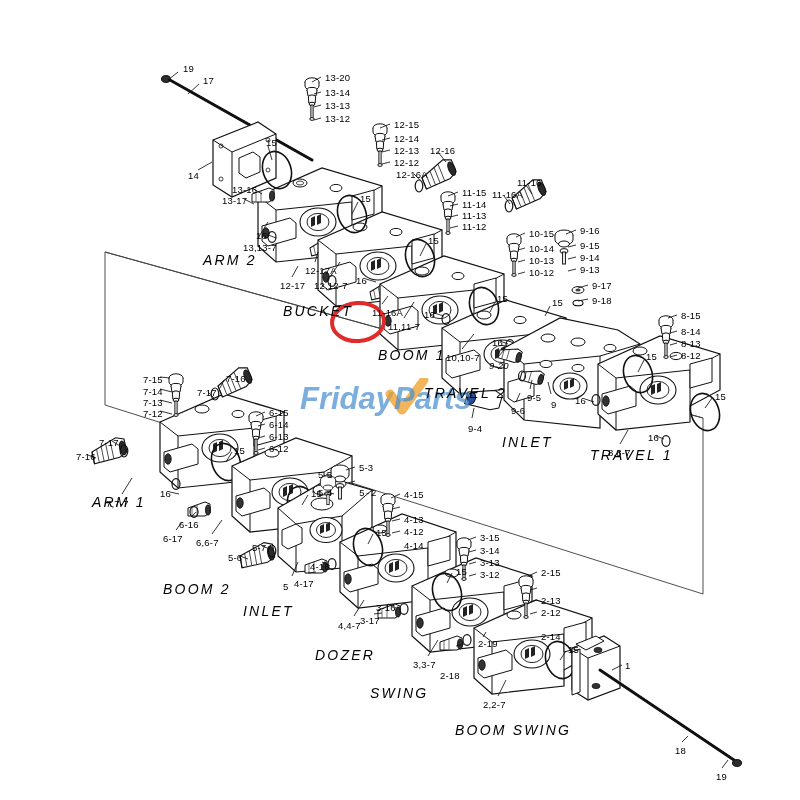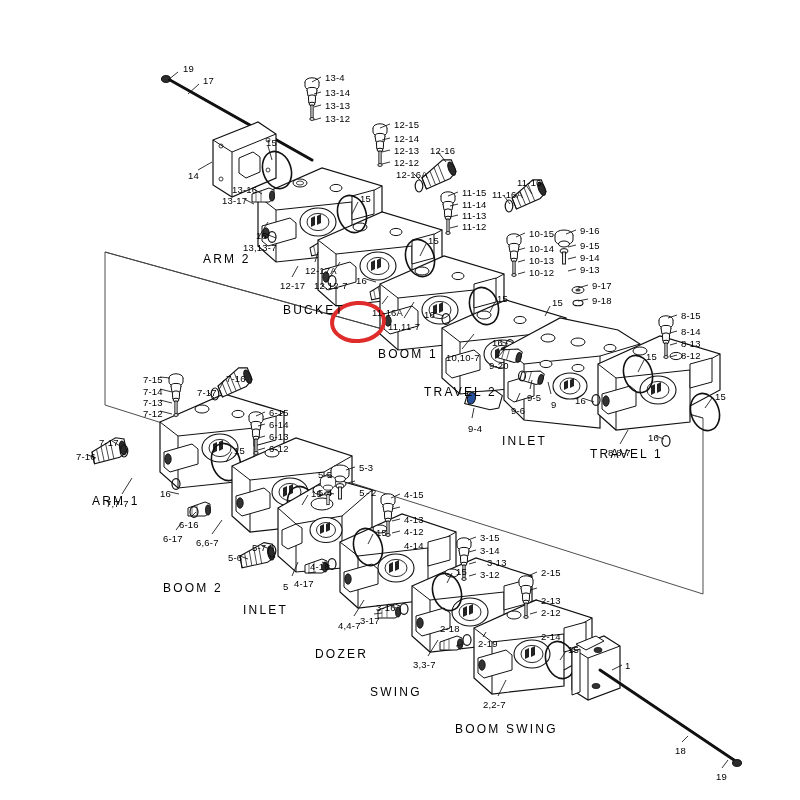--- a/index.html
+++ b/index.html
@@ -3,21 +3,21 @@
 <meta charset="utf-8">
 <title>Hydraulic Control Valve Parts Diagram</title>
 <style>
   html,body{margin:0;padding:0;background:#fff;}
   body{width:800px;height:800px;overflow:hidden;
        font-family:"Liberation Sans","DejaVu Sans",sans-serif;color:#111;}
   #stage{position:relative;width:800px;height:800px;background:#ffffff;}
   #stage svg{position:absolute;left:0;top:0;}
   .lbl{position:absolute;font-size:9.5px;letter-spacing:.2px;color:#000;white-space:nowrap;
        line-height:1;}
-  .sect{position:absolute;font-size:12px;letter-spacing:2.2px;color:#000;white-space:nowrap;}
+  .sect{position:absolute;font-size:14px;letter-spacing:2.2px;color:#000;white-space:nowrap;font-style:italic;}
   .wm{position:absolute;left:298px;top:378px;width:210px;height:42px;pointer-events:none;}
 </style>
 </head>
 <body>
 
 <div id="stage">
 
   <svg id="art" width="800" height="800" viewBox="0 0 800 800">
     <defs>
       <g id="knobstack">
@@ -511,25 +511,32 @@
         <path d="M498,696 L506,680"></path>
         <path d="M566,651 L560,660"></path>
         <path d="M622,665 L612,670"></path>
         <path d="M682,742 L688,736"></path>
         <path d="M722,768 L728,760"></path>
       </g>
 
     <ellipse id="hl" fill="none" stroke-width="4" cx="358" cy="322" rx="26" ry="19" stroke="#e02b2b" transform="rotate(-4 358 322)"></ellipse>
   </svg>
 
+  <div class="wm">
+    <svg width="210" height="42" viewBox="0 0 210 42">
+      <text id="wm1" x="2" y="31" font-family="Liberation Sans, sans-serif" font-size="31" font-weight="bold" font-style="italic" opacity="0.72" fill="#4a8fd0">Friday</text>
+      <path d="M92,16 L104,32 L126,2" stroke="#f0a02a" stroke-width="9" fill="none" stroke-linecap="round" stroke-linejoin="round" opacity="0.78"></path>
+      <text id="wm2" x="96" y="31" font-family="Liberation Sans, sans-serif" font-size="31" font-weight="bold" font-style="italic" opacity="0.72" fill="#4a8fd0">Parts</text>
+    </svg>
+  </div>
 
   <div id="labels">
       <div class="lbl" style="left: 183px; top: 64px;">19</div>
       <div class="lbl" style="left: 203px; top: 76px;">17</div>
-      <div class="lbl" style="left: 325px; top: 73px;">13-4</div>
+      <div class="lbl" style="left: 325px; top: 73px;">13-20</div>
       <div class="lbl" style="left: 325px; top: 88px;">13-14</div>
       <div class="lbl" style="left: 325px; top: 101px;">13-13</div>
       <div class="lbl" style="left: 325px; top: 114px;">13-12</div>
       <div class="lbl" style="left: 394px; top: 120px;">12-15</div>
       <div class="lbl" style="left: 394px; top: 134px;">12-14</div>
       <div class="lbl" style="left: 394px; top: 146px;">12-13</div>
       <div class="lbl" style="left: 394px; top: 158px;">12-12</div>
       <div class="lbl" style="left: 430px; top: 146px;">12-16</div>
       <div class="lbl" style="left: 396px; top: 170px;">12-16A</div>
       <div class="lbl" style="left: 266px; top: 138px;">15</div>
@@ -559,21 +566,21 @@
       <div class="lbl" style="left: 529px; top: 268px;">10-12</div>
       <div class="lbl" style="left: 580px; top: 226px;">9-16</div>
       <div class="lbl" style="left: 580px; top: 241px;">9-15</div>
       <div class="lbl" style="left: 580px; top: 253px;">9-14</div>
       <div class="lbl" style="left: 580px; top: 265px;">9-13</div>
       <div class="lbl" style="left: 592px; top: 281px;">9-17</div>
       <div class="lbl" style="left: 592px; top: 296px;">9-18</div>
       <div class="lbl" style="left: 497px; top: 294px;">15</div>
       <div class="lbl" style="left: 552px; top: 298px;">15</div>
       <div class="lbl" style="left: 446px; top: 353px;">10,10-7</div>
-      <div class="lbl" style="left: 489px; top: 361px;">9-20</div>
+      <div class="lbl" style="left: 489px; top: 361px; font-style: italic;">9-20</div>
       <div class="lbl" style="left: 492px; top: 338px;">16</div>
       <div class="lbl" style="left: 527px; top: 393px;">9-5</div>
       <div class="lbl" style="left: 511px; top: 406px;">9-6</div>
       <div class="lbl" style="left: 551px; top: 400px;">9</div>
       <div class="lbl" style="left: 468px; top: 424px;">9-4</div>
       <div class="lbl" style="left: 681px; top: 311px;">8-15</div>
       <div class="lbl" style="left: 681px; top: 327px;">8-14</div>
       <div class="lbl" style="left: 681px; top: 339px;">8-13</div>
       <div class="lbl" style="left: 681px; top: 351px;">8-12</div>
       <div class="lbl" style="left: 646px; top: 352px;">15</div>
@@ -613,29 +620,29 @@
       <div class="lbl" style="left: 404px; top: 490px;">4-15</div>
       <div class="lbl" style="left: 404px; top: 503px; margin-top: 38px;">4-14</div>
       <div class="lbl" style="left: 404px; top: 515px;">4-13</div>
       <div class="lbl" style="left: 404px; top: 527px;">4-12</div>
       <div class="lbl" style="left: 376px; top: 528px;">15</div>
       <div class="lbl" style="left: 376px; top: 603px;">3-16</div>
       <div class="lbl" style="left: 360px; top: 616px;">3-17</div>
       <div class="lbl" style="left: 413px; top: 660px;">3,3-7</div>
       <div class="lbl" style="left: 480px; top: 533px;">3-15</div>
       <div class="lbl" style="left: 480px; top: 546px;">3-14</div>
-      <div class="lbl" style="left: 480px; top: 558px; margin-left: 7px;">3-13</div>
+      <div class="lbl" style="left: 480px; top: 558px;">3-13</div>
       <div class="lbl" style="left: 480px; top: 570px;">3-12</div>
       <div class="lbl" style="left: 456px; top: 567px;">15</div>
       <div class="lbl" style="left: 541px; top: 568px;">2-15</div>
       <div class="lbl" style="left: 541px; top: 584px; margin-top: 48px;">2-14</div>
       <div class="lbl" style="left: 541px; top: 596px;">2-13</div>
       <div class="lbl" style="left: 541px; top: 608px;">2-12</div>
       <div class="lbl" style="left: 478px; top: 639px;">2-19</div>
-      <div class="lbl" style="left: 440px; top: 624px;">2-18</div>
+      <div class="lbl" style="left: 440px; top: 671px;">2-18</div>
       <div class="lbl" style="left: 483px; top: 700px; text-align: right;">2,2-7</div>
       <div class="lbl" style="left: 568px; top: 645px;">15</div>
       <div class="lbl" style="left: 625px; top: 661px;">1</div>
       <div class="lbl" style="left: 675px; top: 746px; text-align: right;">18</div>
       <div class="lbl" style="left: 716px; top: 772px;">19</div>
     </div>
   <div id="sections">
       <div class="sect" style="left: 203px; top: 252px;">ARM 2</div>
       <div class="sect" style="left: 283px; top: 303px;">BUCKET</div>
       <div class="sect" style="left: 378px; top: 347px;">BOOM 1</div>

